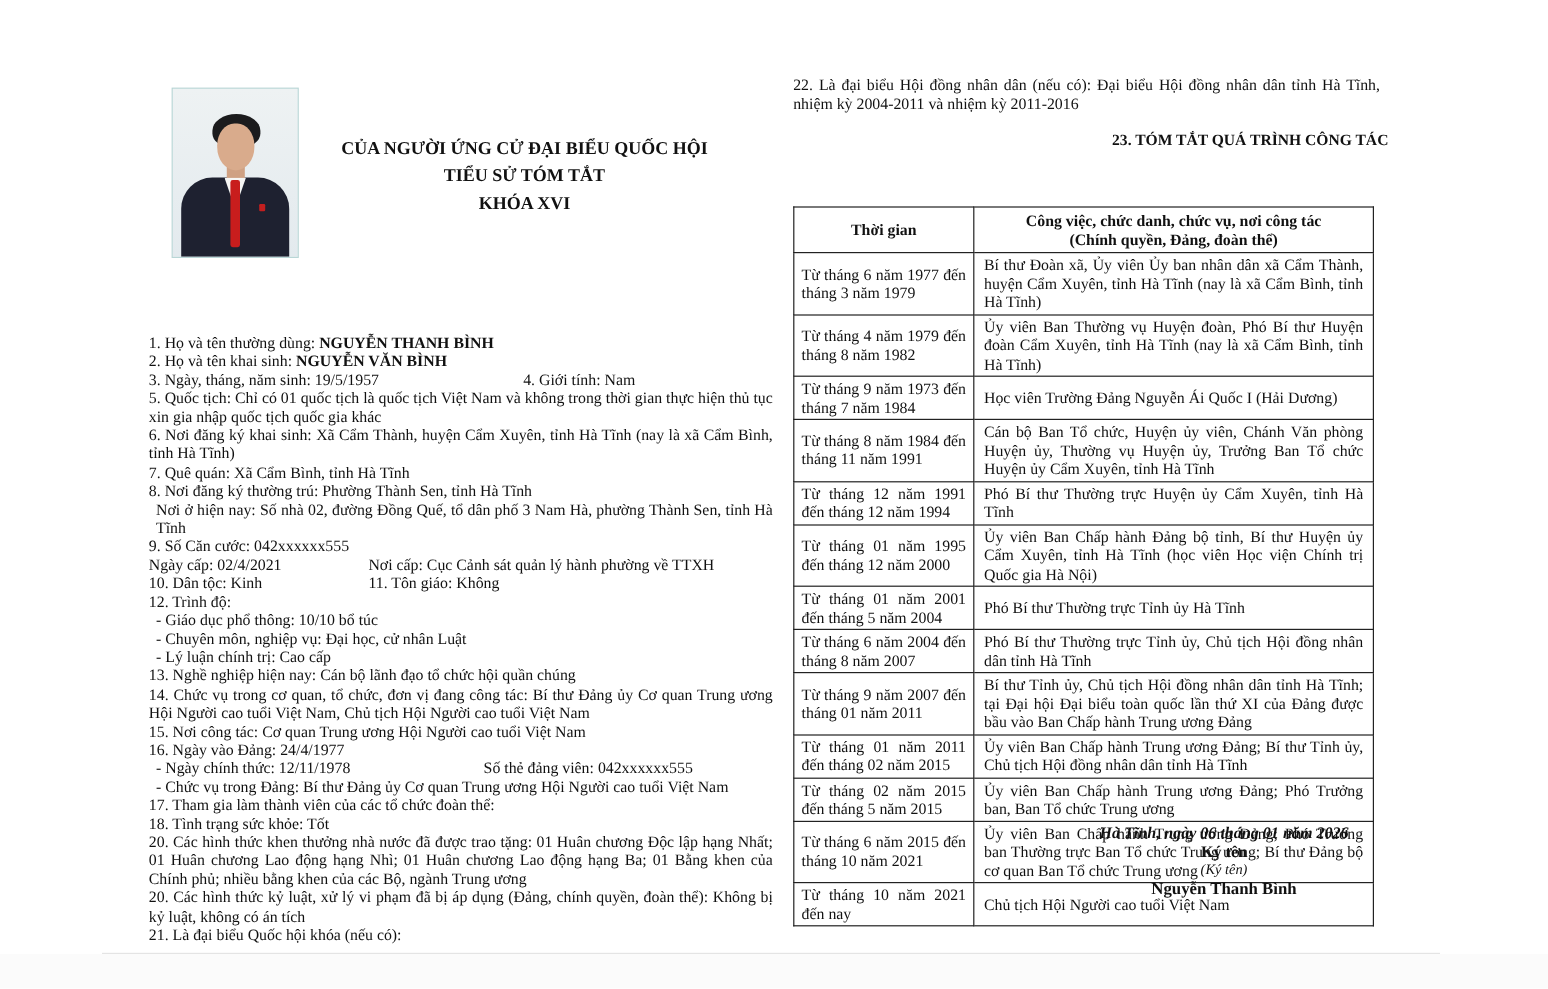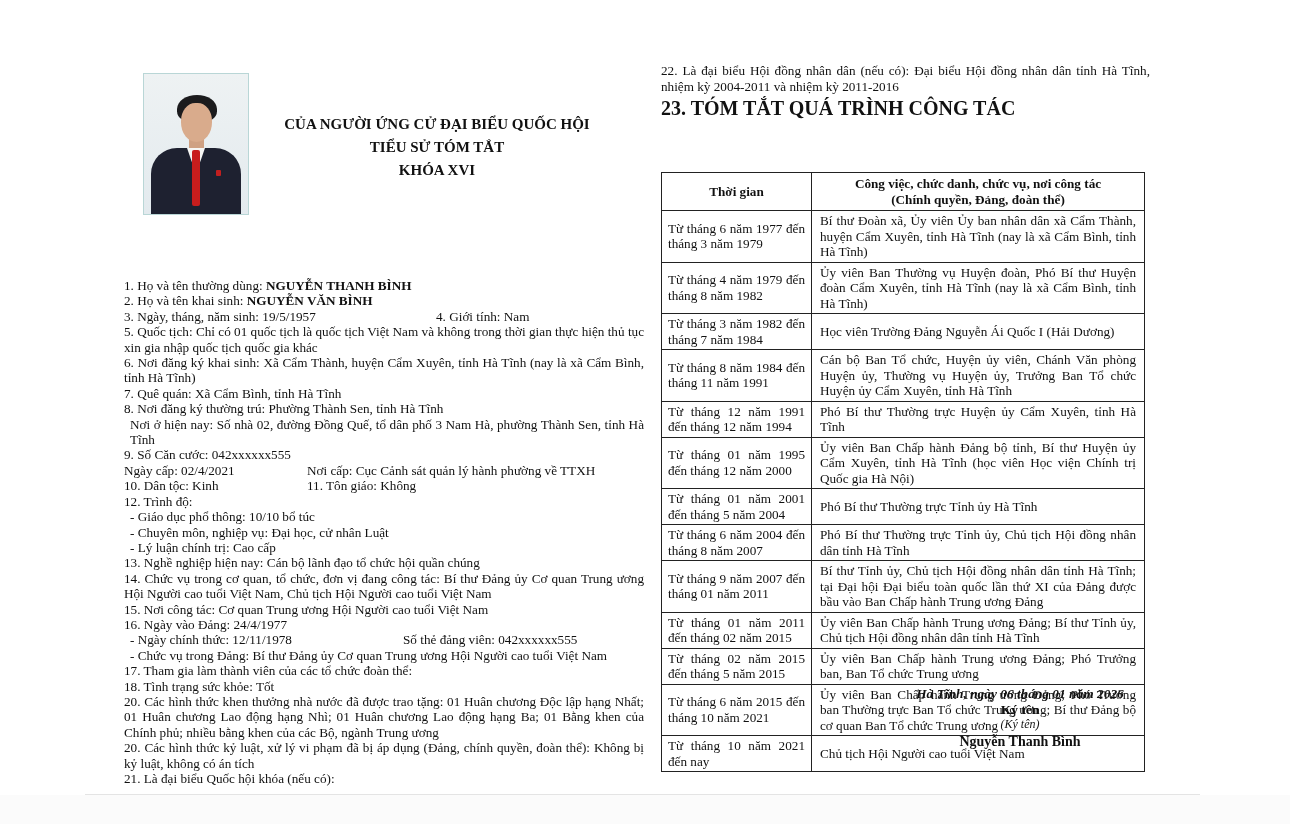--- a/index.html
+++ b/index.html
@@ -29,21 +29,21 @@
   .left-col{position:absolute;left:124px;top:250px;width:520px;line-height:15.4px;text-align:justify;margin-top:28px;}
   .left-col p{margin:0;}
   .left-col .ind{padding-left:6px;}
   .pair{position:relative;}
   .pair .p2a{position:absolute;left:312px;top:0;white-space:nowrap;}
   .pair .p2b{position:absolute;left:183px;top:0;white-space:nowrap;}
   .pair .p2c{position:absolute;left:279px;top:0;white-space:nowrap;}
   .bold{font-weight:bold;}
   
   .hdnd{position:absolute;left:661px;top:63px;width:489px;line-height:15.8px;text-align:justify;margin:0;}
-  .career-title{position:absolute;left:661px;top:97px;width:484px;text-align:left;font-weight:bold;font-size:20px;margin:0;}
+  .career-title{position:absolute;left:661px;top:97px;width:484px;text-align:right;font-weight:bold;font-size:13px;margin:12px;}
   .career-table{position:absolute;left:661px;top:124px;width:484px;border-collapse:collapse;table-layout:fixed;margin-top:48px;}
   .career-table th,.career-table td{
     border:1px solid #222;line-height:15.5px;font-size:13.2px;vertical-align:middle;
   }
   .career-table th{font-weight:bold;text-align:center;padding:3px 6px;}
   .career-table td{padding:2px 8px;text-align:justify;}
   .career-table .col-time{width:137px;}
   .career-table td.col-time{padding:2px 6px;}
   
   .signature{position:absolute;left:860px;top:686px;width:320px;text-align:center;}
@@ -137,21 +137,21 @@
           <td class="col-time">Từ tháng 6 năm 1977 đến tháng 3 năm 1979</td>
           <td>Bí thư Đoàn xã, Ủy viên Ủy ban nhân dân xã Cẩm Thành, huyện Cẩm Xuyên, tỉnh Hà Tĩnh (nay là xã Cẩm Bình, tỉnh Hà Tĩnh)</td>
         </tr>
 
         <tr>
           <td class="col-time">Từ tháng 4 năm 1979 đến tháng 8 năm 1982</td>
           <td>Ủy viên Ban Thường vụ Huyện đoàn, Phó Bí thư Huyện đoàn Cẩm Xuyên, tỉnh Hà Tĩnh (nay là xã Cẩm Bình, tỉnh Hà Tĩnh)</td>
         </tr>
 
         <tr>
-          <td class="col-time">Từ tháng 3 năm 1982 đến tháng 7 năm 1984</td>
+          <td class="col-time">Từ tháng 9 năm 1973 đến tháng 7 năm 1984</td>
           <td>Học viên Trường Đảng Nguyễn Ái Quốc I (Hải Dương)</td>
         </tr>
 
         <tr>
           <td class="col-time">Từ tháng 8 năm 1984 đến tháng 11 năm 1991</td>
           <td>Cán bộ Ban Tổ chức, Huyện ủy viên, Chánh Văn phòng Huyện ủy, Thường vụ Huyện ủy, Trưởng Ban Tổ chức Huyện ủy Cẩm Xuyên, tỉnh Hà Tĩnh</td>
         </tr>
 
         <tr>
           <td class="col-time">Từ tháng 12 năm 1991 đến tháng 12 năm 1994</td>

